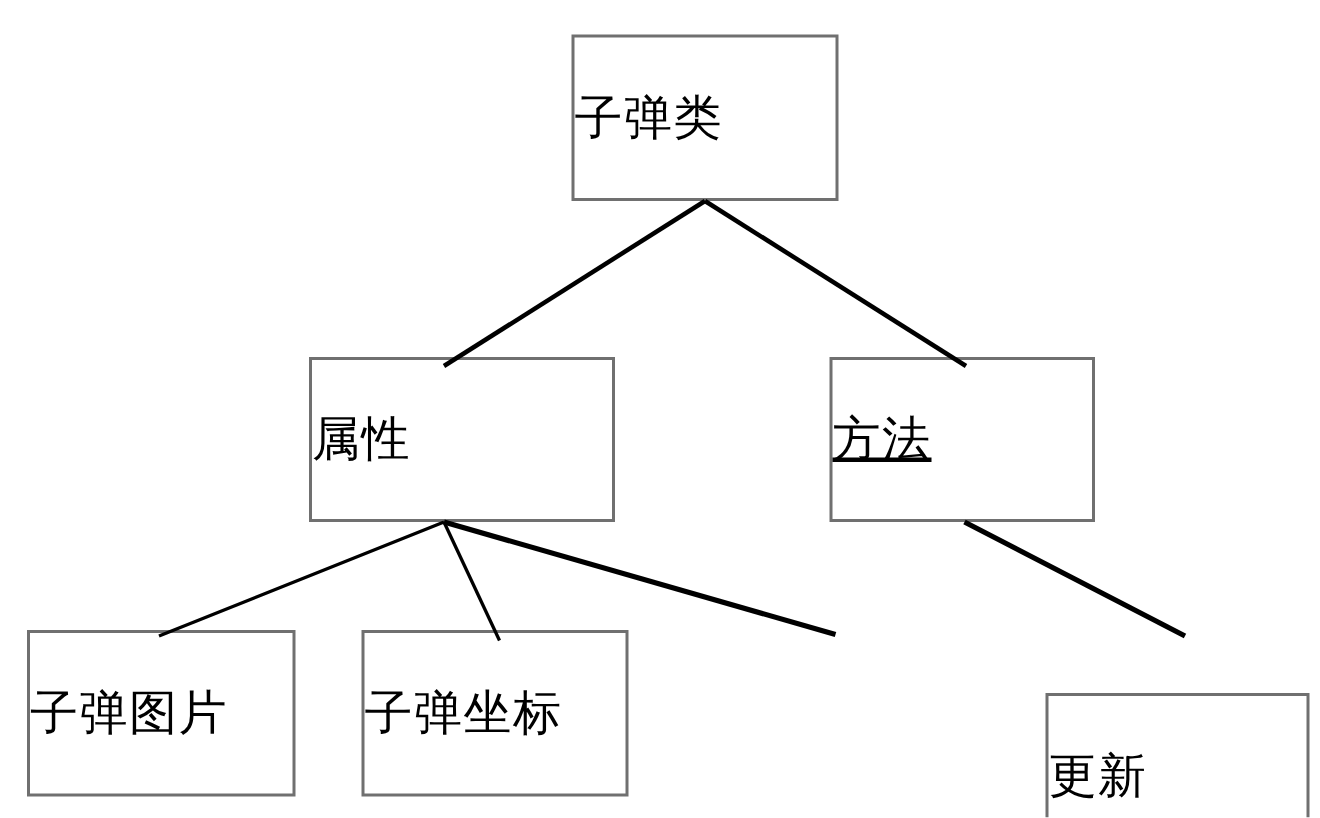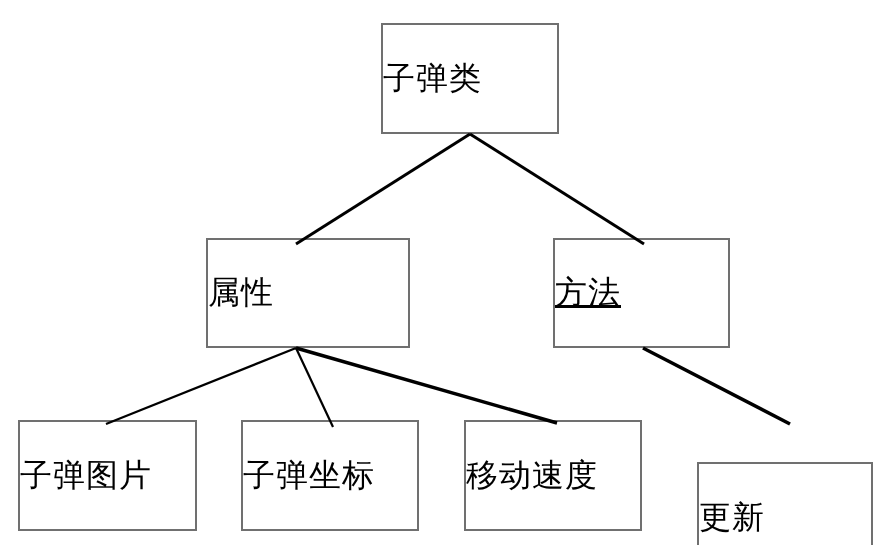--- a/index.html
+++ b/index.html
@@ -71,20 +71,17 @@
   <div class="node n-methods">
     <span>方法</span>
   </div>
 
   <div class="node n-bullet-image">
     <span>子弹图片</span>
   </div>
   <div class="node n-bullet-coords">
     <span>子弹坐标</span>
   </div>
-  <div class="node n-move-speed">
-    <span>移动速度</span>
-  </div>
   <div class="node n-update">
     <span>更新</span>
   </div>
 
 </div>
 
 </body></html>

